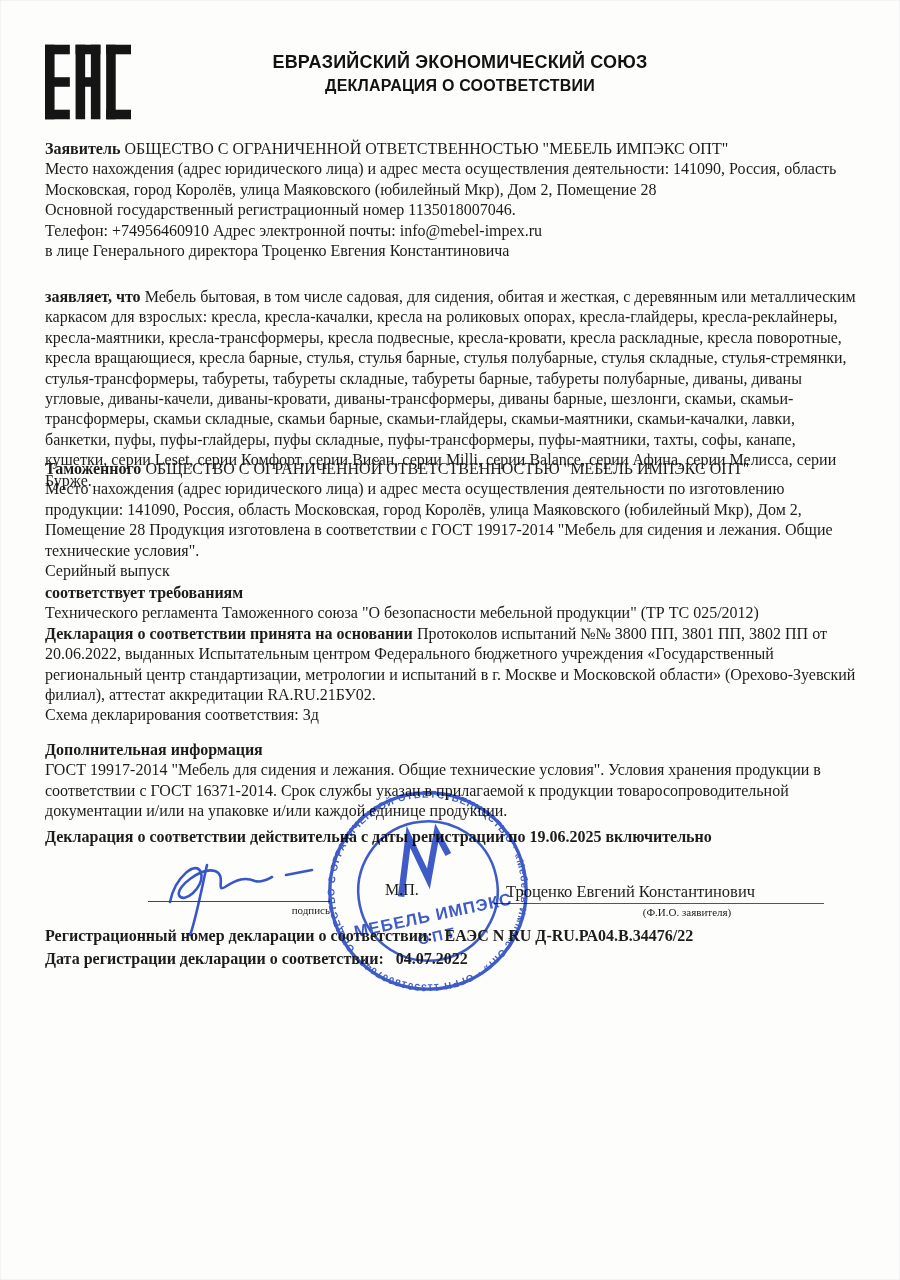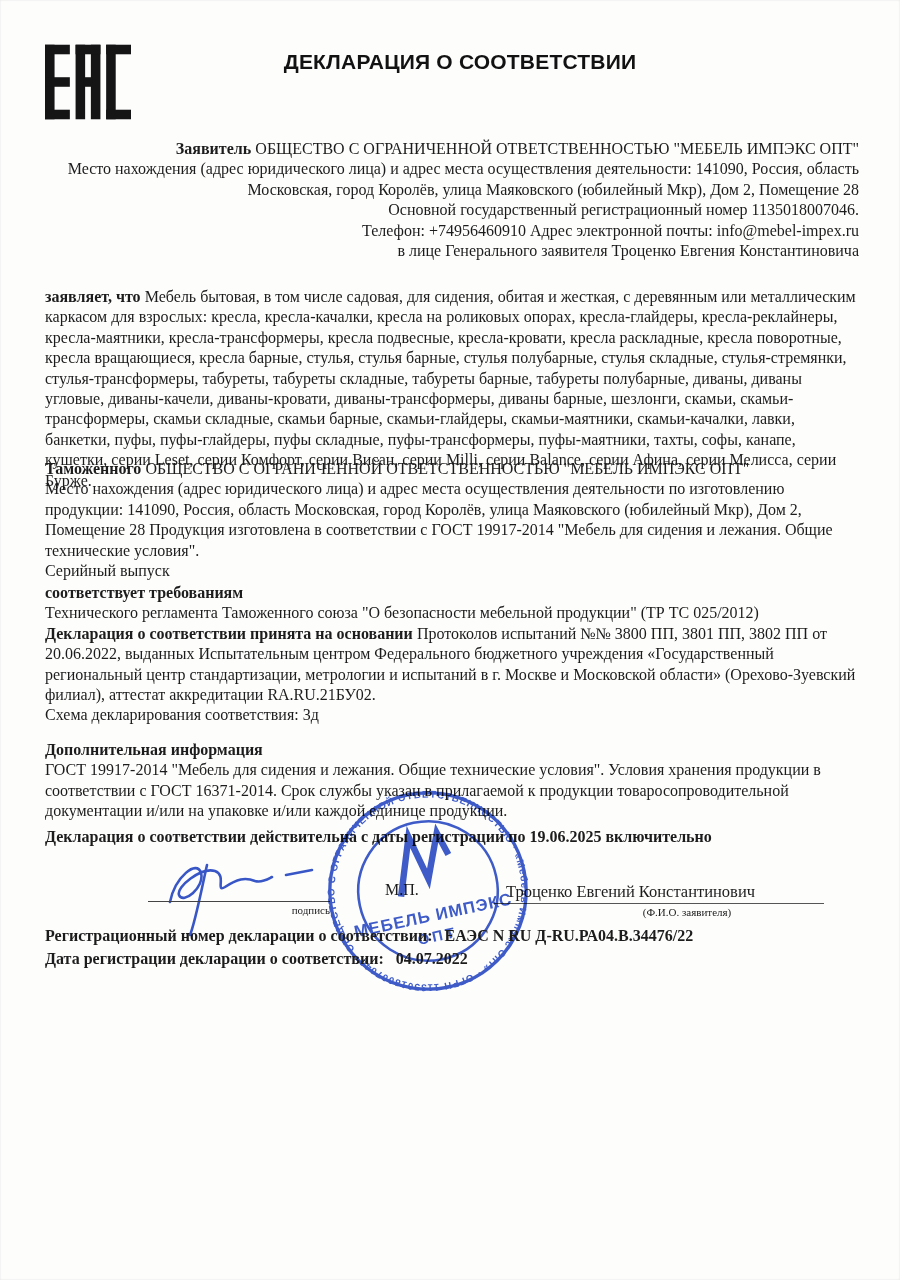--- a/index.html
+++ b/index.html
@@ -14,30 +14,30 @@
   }
   
   .eac-logo{position:absolute;left:45px;top:44px;}
   .doc-title{
     position:absolute;left:130px;top:50px;width:660px;
     text-align:center;
     font-family:"Liberation Sans", sans-serif;
     font-weight:bold;color:#121212;
   }
   .doc-title .t1{font-size:18px;letter-spacing:.2px;line-height:24px;}
-  .doc-title .t2{font-size:21px;letter-spacing:.2px;line-height:24px;}
+  .doc-title .t2{font-size:16px;letter-spacing:.2px;line-height:24px;}
   
   .tblock{
     position:absolute;left:45px;width:814px;
     font-size:16px;line-height:20.4px;
     text-align:left;
   }
   .tblock b{font-weight:bold;}
   b.lbl{margin-right:.26em;}
-  .b1{top:139px;text-align:right;}
+  .b1{top:139px;}
   .b2{top:263px;margin-top:24px;}
   .b3{top:459px;}
   .b4{top:583px;}
   .b5{top:740px;}
   .validity{top:827px;font-weight:bold;}
   
   .sig-line{position:absolute;left:148px;top:901px;width:182px;border-top:1.5px solid #444;}
   .sig-caption{position:absolute;left:148px;top:904px;width:182px;text-align:right;font-size:11px;color:#222;}
   .mp-label{position:absolute;left:385px;top:881px;font-size:16px;}
   .fio-name{position:absolute;left:506px;top:882px;font-size:16.5px;}
@@ -69,29 +69,30 @@
       <rect x="32" y="0" width="26" height="10"></rect>
       <rect x="40" y="34" width="10" height="10"></rect>
 
       <rect x="64" y="0" width="10" height="78"></rect>
       <rect x="64" y="0" width="26" height="10"></rect>
       <rect x="64" y="68" width="26" height="10"></rect>
     </g>
   </svg>
 
   <div class="doc-title">
+    <div class="t1">ЕВРАЗИЙСКИЙ ЭКОНОМИЧЕСКИЙ СОЮЗ</div>
     <div class="t2">ДЕКЛАРАЦИЯ О СООТВЕТСТВИИ</div>
   </div>
 
   <div class="tblock b1">
     <div><b class="lbl">Заявитель</b><span>ОБЩЕСТВО С ОГРАНИЧЕННОЙ ОТВЕТСТВЕННОСТЬЮ "МЕБЕЛЬ ИМПЭКС ОПТ"</span></div>
     <div>Место нахождения (адрес юридического лица) и адрес места осуществления деятельности: 141090, Россия, область Московская, город Королёв, улица Маяковского (юбилейный Мкр), Дом 2, Помещение 28</div>
     <div>Основной государственный регистрационный номер 1135018007046.</div>
     <div>Телефон: +74956460910 Адрес электронной почты: info@mebel-impex.ru</div>
-    <div>в лице Генерального заявителя Троценко Евгения Константиновича</div>
+    <div>в лице Генерального директора Троценко Евгения Константиновича</div>
   </div>
 
   <div class="tblock b2">
     <b class="lbl">заявляет, что</b><span>Мебель бытовая, в том числе садовая, для сидения, обитая и жесткая, с деревянным или металлическим каркасом для взрослых: кресла, кресла-качалки, кресла на роликовых опорах, кресла-глайдеры, кресла-реклайнеры, кресла-маятники, кресла-трансформеры, кресла подвесные, кресла-кровати, кресла раскладные, кресла поворотные, кресла вращающиеся, кресла барные, стулья, стулья барные, стулья полубарные, стулья складные, стулья-стремянки, стулья-трансформеры, табуреты, табуреты складные, табуреты барные, табуреты полубарные, диваны, диваны угловые, диваны-качели, диваны-кровати, диваны-трансформеры, диваны барные, шезлонги, скамьи, скамьи-трансформеры, скамьи складные, скамьи барные, скамьи-глайдеры, скамьи-маятники, скамьи-качалки, лавки, банкетки, пуфы, пуфы-глайдеры, пуфы складные, пуфы-трансформеры, пуфы-маятники, тахты, софы, канапе, кушетки, серии Leset, серии Комфорт, серии Висан, серии Milli, серии Balance, серии Афина, серии Мелисса, серии Бурже.</span>
   </div>
 
   <div class="tblock b3">
     <div><b class="lbl">Таможенного</b><span>ОБЩЕСТВО С ОГРАНИЧЕННОЙ ОТВЕТСТВЕННОСТЬЮ "МЕБЕЛЬ ИМПЭКС ОПТ"</span></div>
     <div>Место нахождения (адрес юридического лица) и адрес места осуществления деятельности по изготовлению продукции: 141090, Россия, область Московская, город Королёв, улица Маяковского (юбилейный Мкр), Дом 2, Помещение 28 Продукция изготовлена в соответствии с ГОСТ 19917-2014 "Мебель для сидения и лежания. Общие технические условия".</div>
     <div>Серийный выпуск</div>

